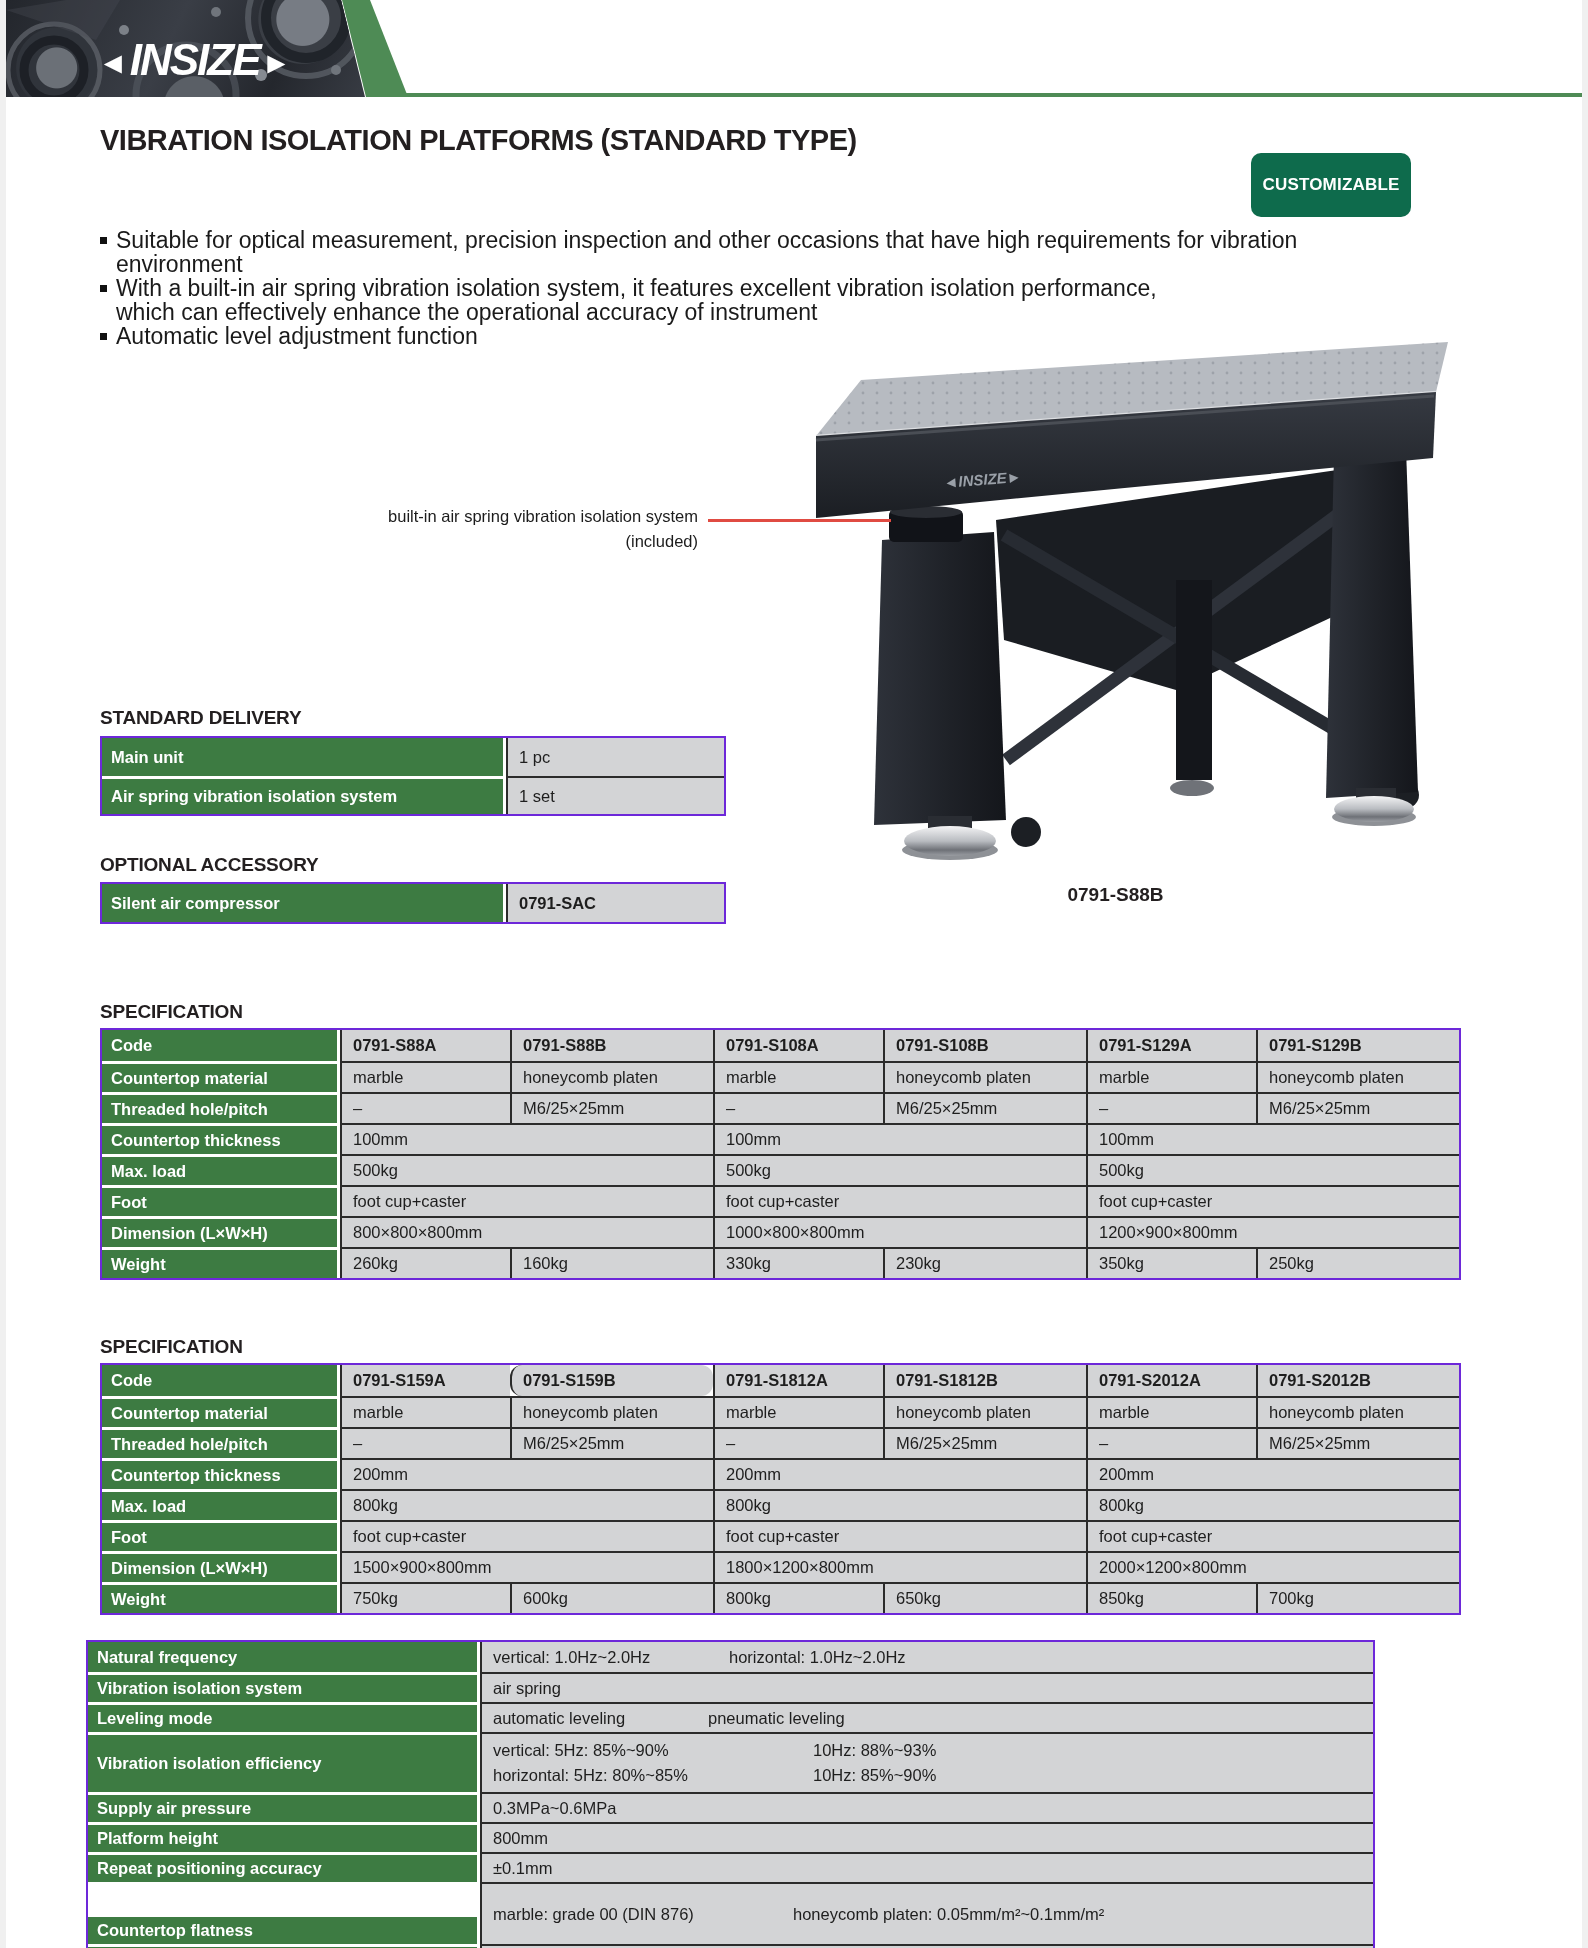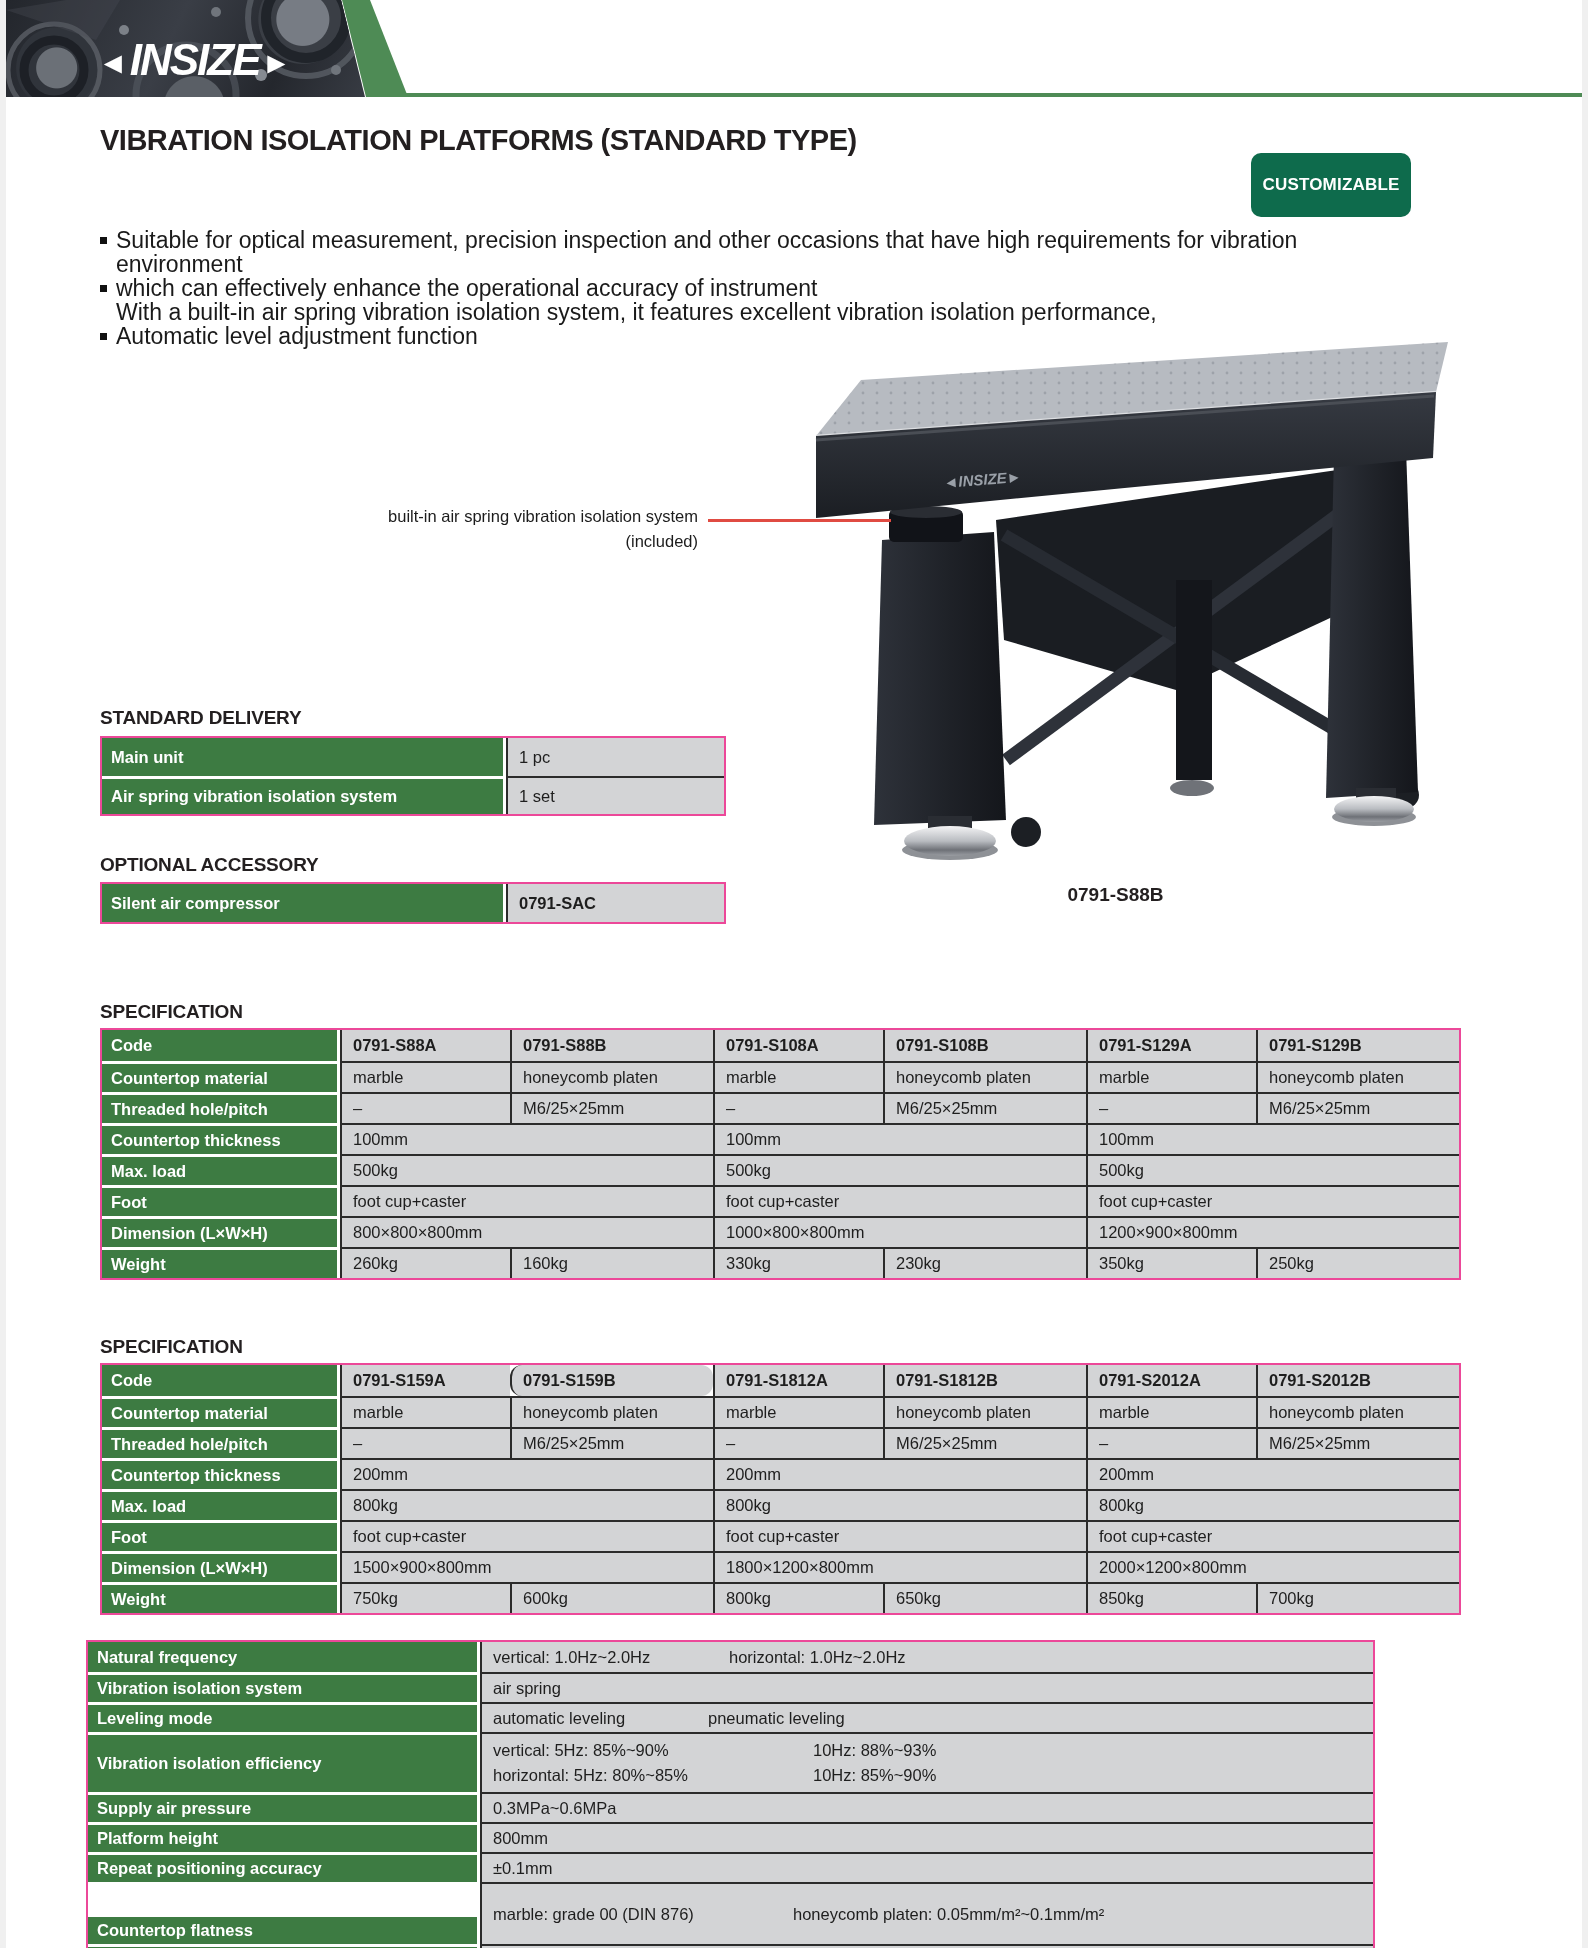--- a/index.html
+++ b/index.html
@@ -39,21 +39,21 @@
   .product-svg { position:absolute; left:700px; top:340px; width:760px; height:530px; }
   .anno-l1 { position:absolute; left:300px; top:507px; width:392px; text-align:right; font-size:16.5px; color:#1c1c1c; }
   .anno-l2 { position:absolute; left:397px; top:532px; width:295px; text-align:right; font-size:16.5px; color:#1c1c1c; }
   .anno-line { position:absolute; left:702px; top:519px; width:183px; height:3px; }
   .caption { position:absolute; left:1042px; top:884px; width:135px; text-align:center; font-size:19px; font-weight:bold; color:#231f20; }
 
   
   .sect { position:absolute; font-size:19px; font-weight:bold; color:#231f20; letter-spacing:-0.2px; }
 
   
-  .dtable { position:absolute; display:grid; border:2px solid #ec4899; background:#fff; }
+  .dtable { position:absolute; display:grid; border:2px solid #6d28d9; background:#fff; }
   .tl { background:var(--green); color:#fff; font-weight:bold; font-size:16.5px;
         display:flex; align-items:center; padding:0 9px; border-right:3px solid #fff; }
   .td { background:var(--gray); font-size:16.5px; display:flex; align-items:center; padding:0 11px;
         border-left:2px solid #2b2b2b; }
   .tl.rt  { border-top:3px solid #fff; }
   .td.rtd { border-top:2px solid #2b2b2b; }
   .td.b { font-weight:bold; }
   .td.multi { flex-direction:column; align-items:flex-start; justify-content:center; line-height:25px; }
 </style>
 </head>
@@ -89,22 +89,22 @@
   <div class="features">
       <div class="feat">
         <span class="sq"></span>
         <div>
           <div>Suitable for optical measurement, precision inspection and other occasions that have high requirements for vibration environment</div>
         </div>
       </div>
       <div class="feat">
         <span class="sq"></span>
         <div>
+          <div>With a built-in air spring vibration isolation system, it features excellent vibration isolation performance,</div>
           <div>which can effectively enhance the operational accuracy of instrument</div>
-          <div>With a built-in air spring vibration isolation system, it features excellent vibration isolation performance,</div>
         </div>
       </div>
       <div class="feat">
         <span class="sq"></span>
         <div>
           <div>Automatic level adjustment function</div>
         </div>
       </div>
     </div>
 

